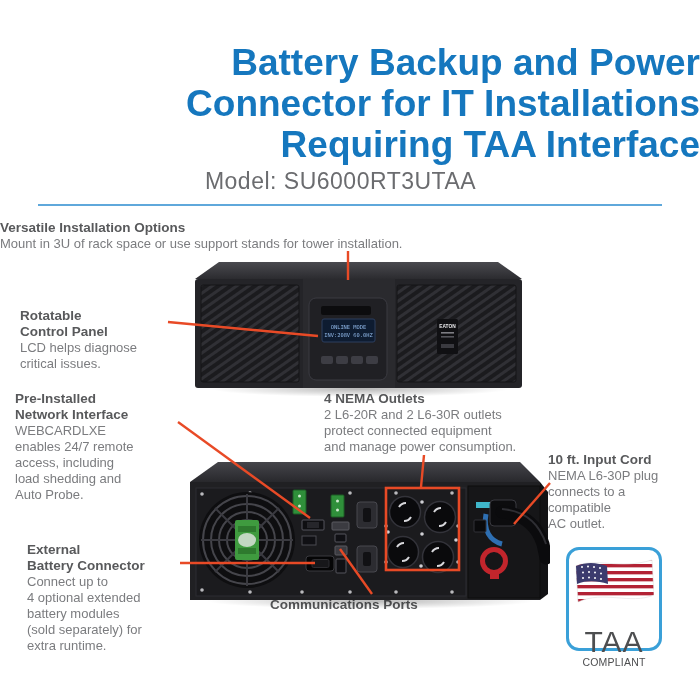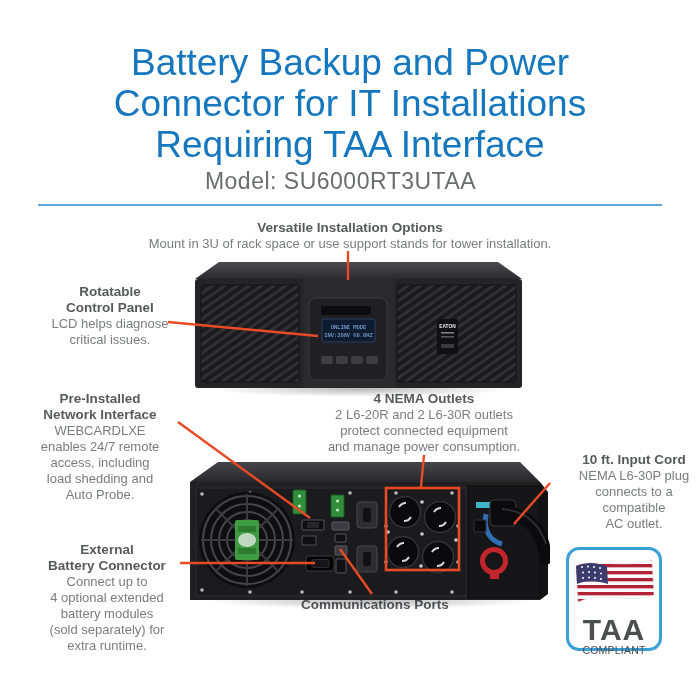--- a/index.html
+++ b/index.html
@@ -12,49 +12,49 @@
     --flag-red:#B22234;
     --flag-blue:#3C3B6E;
     --taa-gray:#4D4E50;
   }
   *{margin:0;padding:0;box-sizing:border-box}
   html,body{background:#fff}
   body{font-family:"Liberation Sans",sans-serif;}
   .stage{position:relative;width:700px;height:700px;background:#ffffff;overflow:hidden}
 
   
-  .title{position:absolute;top:42px;left:0;width:700px;text-align:center;
-         color:var(--title-blue);font-weight:normal;font-size:37px;line-height:41px;white-space:nowrap}
+  .title{position:absolute;top:42px;left:0;width:700px;text-align:right;
+         color:var(--title-blue);font-weight:bold;font-size:37px;line-height:41px;white-space:nowrap}
   .model{position:absolute;top:168px;left:0;width:681px;text-align:center;
          color:#6B6C6F;font-size:23px;letter-spacing:.5px}
   .rule{position:absolute;top:204px;left:38px;width:624px;height:2px;background:var(--rule-blue)}
 
   
-  .co{position:absolute;text-align:center}
+  .co{position:absolute;}
   .co-h{color:var(--heading-gray);font-weight:bold;font-size:13.5px;line-height:16px}
   .co-b{color:var(--body-gray);font-size:13px;line-height:16px}
   .co-installation{top:220px;left:0;width:700px}
-  .co-control{top:284px;left:20px;width:180px}
+  .co-control{top:308px;left:20px;width:180px}
   .co-network{top:391px;left:15px;width:170px}
   .co-outlets{top:391px;left:324px;width:200px}
-  .co-input{top:452px;left:572px;width:124px}
+  .co-input{top:452px;left:548px;width:124px}
   .co-battery{top:542px;left:27px;width:160px}
   .co-comm{top:597px;left:270px;width:210px}
 
   .unit{position:absolute}
   .shadow{position:absolute;border-radius:50%;
           background:radial-gradient(ellipse at center,rgba(0,0,0,.28),rgba(0,0,0,0) 70%)}
   .overlay{position:absolute;top:0;left:0;pointer-events:none}
   .red-line{stroke:var(--callout-red);stroke-width:2.4;fill:none}
   .red-box{stroke:var(--callout-red);stroke-width:2.6;fill:none}
 
   
   .badge{position:absolute;top:547px;left:566px;width:96px;height:104px;background:#fff;
          border:3px solid var(--badge-border);border-radius:13px;text-align:center;padding-top:7px}
-  .badge .taa{color:var(--taa-gray);font-weight:bold;font-size:30px;line-height:28px;letter-spacing:1px;margin-top:7px}
+  .badge .taa{color:var(--taa-gray);font-weight:normal;font-size:30px;line-height:28px;letter-spacing:1px;margin-top:19px}
   .badge .compliant{color:var(--taa-gray);font-weight:normal;font-size:10.5px;letter-spacing:.2px}
 </style>
 </head>
 <body>
 
 <div class="stage">
 
   <div class="title">
     <div>Battery Backup and Power</div>
     <div>Connector for IT Installations</div>

